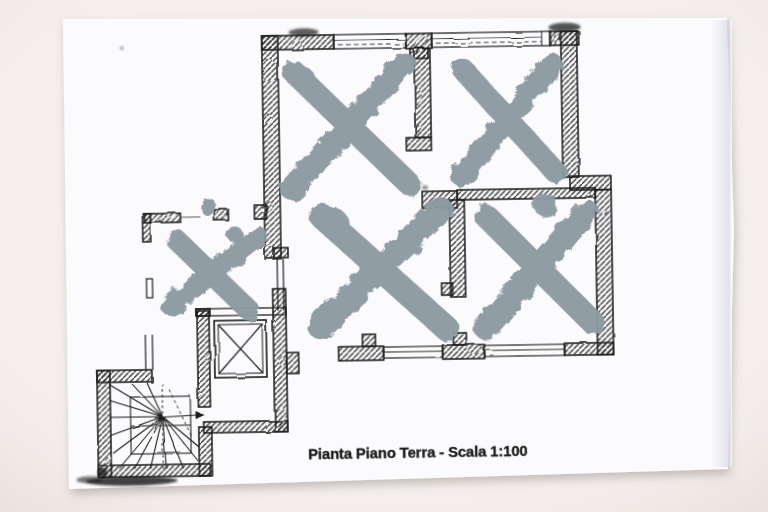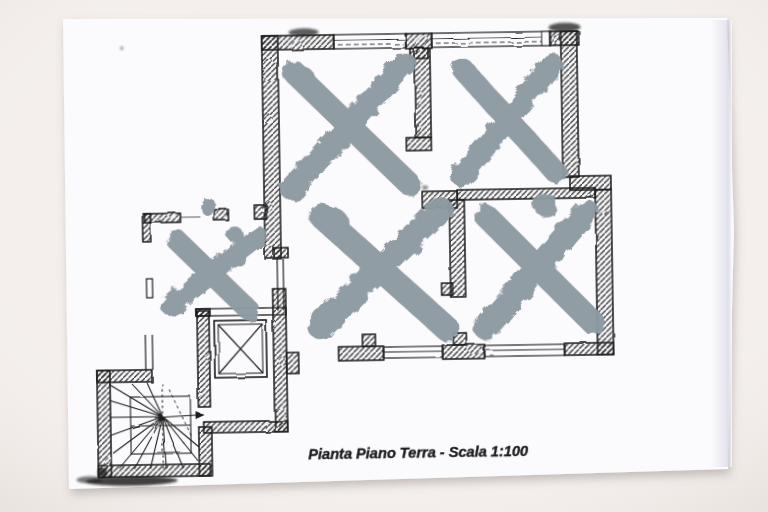--- a/index.html
+++ b/index.html
@@ -1,17 +1,17 @@
 <!DOCTYPE html>
 <html><head>
 <meta charset="utf-8">
 <style>
   html,body{margin:0;padding:0;}
   body{width:768px;height:512px;overflow:hidden;background:#efeae7;}
-  .stage{width:768px;height:512px;position:relative;font-family:"Liberation Sans",sans-serif;font-style:italic;}
+  .stage{width:768px;height:512px;position:relative;font-family:"Liberation Sans",sans-serif;}
   svg{display:block;}
   text{font-family:"Liberation Sans",sans-serif;}
 </style>
 </head>
 <body>
 
 <div class="stage">
 <svg width="768" height="512" viewBox="0 0 768 512">
   <defs>
     <pattern id="hatch" width="5.5" height="5.5" patternUnits="userSpaceOnUse">

